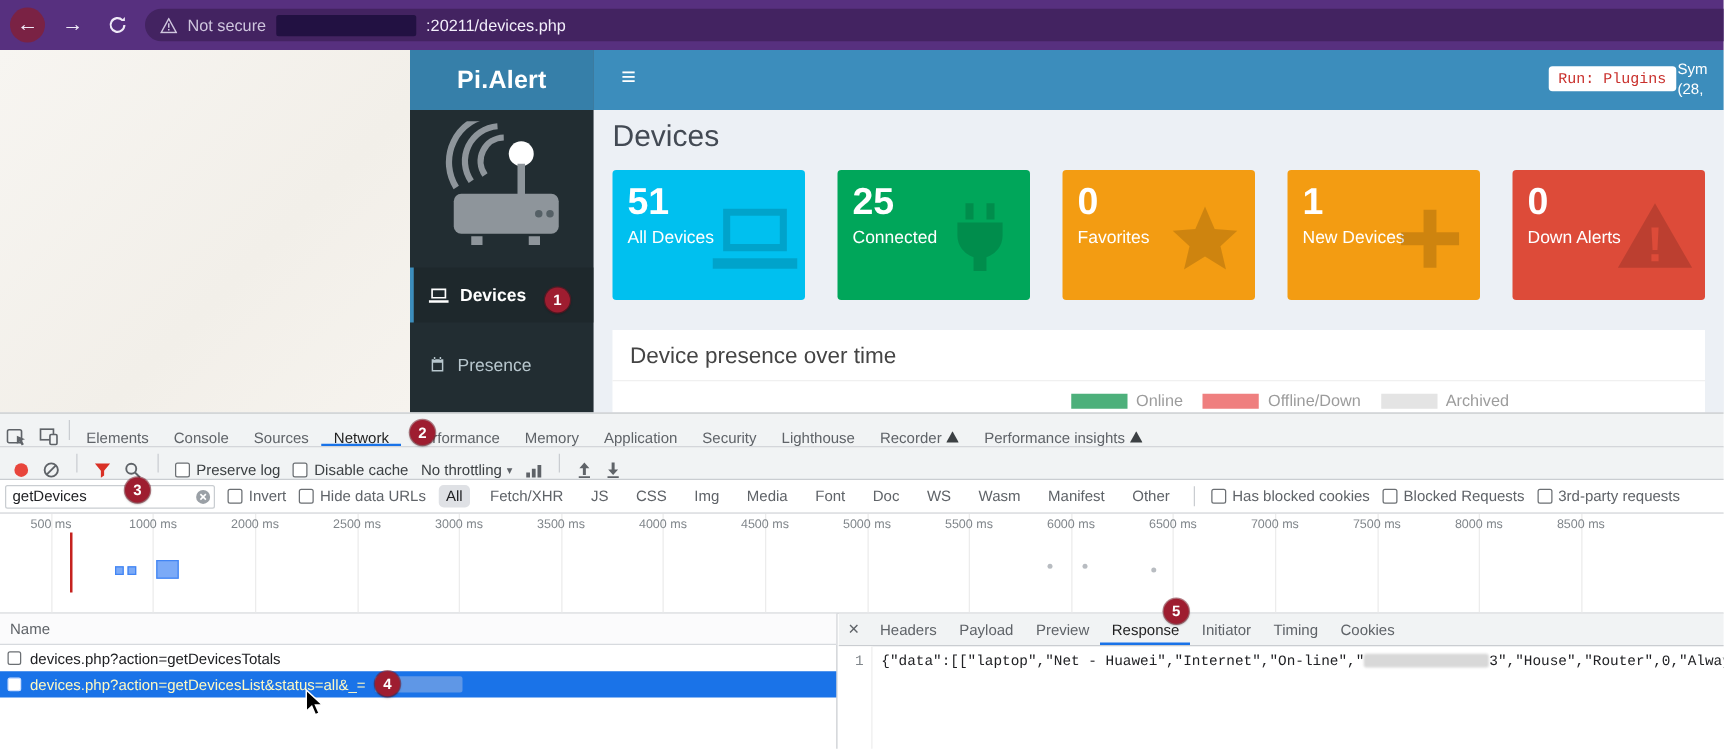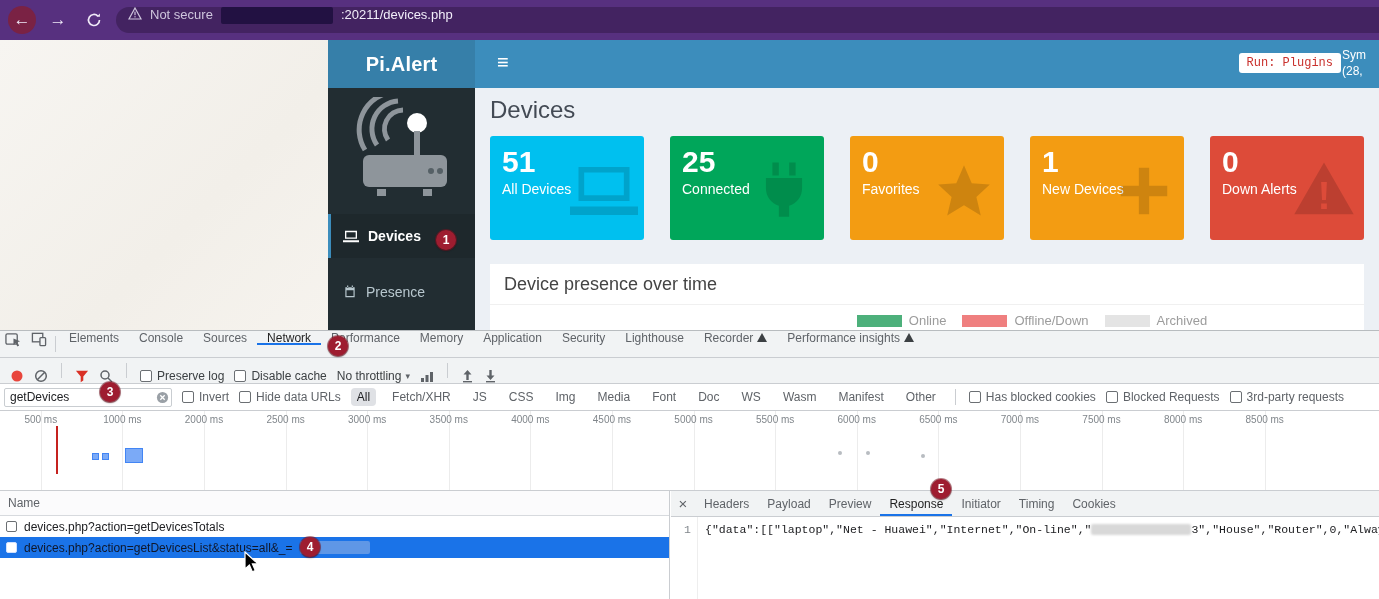--- a/index.html
+++ b/index.html
@@ -7,21 +7,21 @@
     font-family:"Liberation Sans",sans-serif;}
   #stage{position:absolute;left:0;top:0;width:1379px;height:599px;overflow:hidden}
 
   
   .browser-bar{position:absolute;left:0;top:0;width:1379px;height:40px;background:#57307f;
     display:flex;align-items:center;gap:8px;padding-left:8px;z-index:5}
   .nav{width:28px;height:28px;border-radius:50%;display:flex;align-items:center;justify-content:center;
     color:#efe9f7;font-size:17px;flex:none}
   .nav.back{background:#7a2244}
   .address-bar{position:absolute;left:116px;top:7px;width:1263px;height:26px;background:#432361;
-    border-radius:13px 0 0 13px;display:flex;gap:8px;padding-left:12px;color:#d9d2e6}
+    border-radius:13px 0 0 13px;display:flex;align-items:center;gap:8px;padding-left:12px;color:#d9d2e6}
   .notsecure{font-size:13px;color:#cfc6de}
   .url-redact{width:112px;height:17px;background:#221142;border-radius:2px;display:inline-block;filter:blur(.6px)}
   .url{font-size:13px;color:#f2eefa}
 
   
   .page{position:absolute;left:0;top:40px;width:1379px;height:290px;background:#ecf0f5}
   .desktop-left{position:absolute;left:0;top:0;width:328px;height:290px;
     background:linear-gradient(135deg,#f7f5f1 0%,#f2efe9 60%,#f6f3ee 100%)}
   .sidebar{position:absolute;left:328px;top:0;width:147px;height:290px;background:#222d32}
   .logo{height:48px;background:#367fa9;color:#fff;font-size:20px;font-weight:700;
@@ -49,21 +49,21 @@
   .panel{background:#fff;margin:24px 0 0 0;padding:10px 14px 0 14px;height:70px}
   .panel-title{font-size:18px;color:#444}
   .panel hr{border:none;border-top:1px solid #f0f0f0;margin:9px -14px 8px -14px}
   .legend{display:flex;gap:16px;justify-content:center;align-items:center;padding-left:210px}
   .legend .li{display:flex;align-items:center;gap:7px}
   .legend .sw{width:45px;height:12px;display:inline-block}
   .legend .ll{font-size:13px;color:#9c9c9c}
 
   
   .devtools{position:absolute;left:0;top:330px;width:1379px;height:269px;background:#fff;border-top:1px solid #b8bcbf}
-  .dt-tabs{height:27px;background:#f1f3f4;border-bottom:1px solid #cacdd1;display:flex;align-items:flex-start;
+  .dt-tabs{height:27px;background:#f1f3f4;border-bottom:1px solid #cacdd1;display:flex;align-items:flex-end;
     font-size:12px;color:#5f6368}
   .dt-icon-btn{width:26px;display:flex;align-items:center;justify-content:center;cursor:pointer}
   .sep{width:1px;background:#cacdd1;margin:5px 3px;align-self:stretch}
   .dt-tab{padding:0 10px;display:flex;align-items:center;gap:4px;cursor:pointer;white-space:nowrap}
   .dt-tab.selected{color:#1f1f1f;box-shadow:inset 0 -2px 0 #1a73e8}
   .dt-toolbar{height:26px;background:#f1f3f4;border-bottom:1px solid #cacdd1;display:flex;align-items:flex-end;
     gap:10px;padding-left:10px;font-size:12px;color:#3c4043}
   .cb-item{display:flex;align-items:center;gap:5px;cursor:pointer;white-space:nowrap}
   .cb{width:12px;height:12px;border:1px solid #6b6f73;border-radius:2px;background:#fff;flex:none}
   .throttle{display:flex;align-items:center;gap:4px;cursor:pointer}
@@ -82,21 +82,21 @@
   .tl-cell::before{content:"";position:absolute;left:50%;top:0;bottom:0;width:1px;background:#ececec}
   .tl-label{position:absolute;top:3px;width:100%;text-align:center;font-size:10px;color:#80868b}
   .mark{position:absolute}
 
   .dt-bottom{position:absolute;left:0;top:160px;width:1379px;height:109px}
   .requests{position:absolute;left:0;top:0;width:670px;height:109px;border-right:1px solid #cacdd1;background:#fff}
   .req-header{height:25px;display:flex;align-items:center;padding-left:8px;font-size:12px;color:#5f6368;
     background:#fbfbfc;border-bottom:1px solid #d7dade}
   .req-row{height:21px;display:flex;align-items:center;gap:7px;padding-left:6px;font-size:12px;color:#202124;cursor:pointer}
   .req-row .cb{width:11px;height:11px}
-  .req-row.selected{background:#1a73e8;color:#0f172a}
+  .req-row.selected{background:#1a73e8;color:#fef9c3}
   .req-row.selected .cb{border-color:#cfe0ff}
   .redact-blue{width:70px;height:13px;background:#5f97e6;border-radius:2px;display:inline-block;filter:blur(.6px)}
   .details{position:absolute;left:671px;top:0;width:708px;height:109px;background:#fff}
   .det-tabs{height:26px;background:#f1f3f4;border-bottom:1px solid #cacdd1;display:flex;align-items:stretch;
     font-size:12px;color:#5f6368}
   .det-close{width:24px;display:flex;align-items:center;justify-content:center;font-size:15px;cursor:pointer}
   .det-tab{padding:0 9px;display:flex;align-items:center;cursor:pointer;white-space:nowrap}
   .det-tab.selected{color:#1f1f1f;box-shadow:inset 0 -2px 0 #1a73e8}
   .det-body{display:flex;font-family:"Liberation Mono",monospace;font-size:11.5px;line-height:16px;height:83px;overflow:hidden}
   .gutter{width:27px;flex:none;text-align:right;padding:5px 6px 0 0;color:#80868b;border-right:1px solid #eee;background:#fff}

